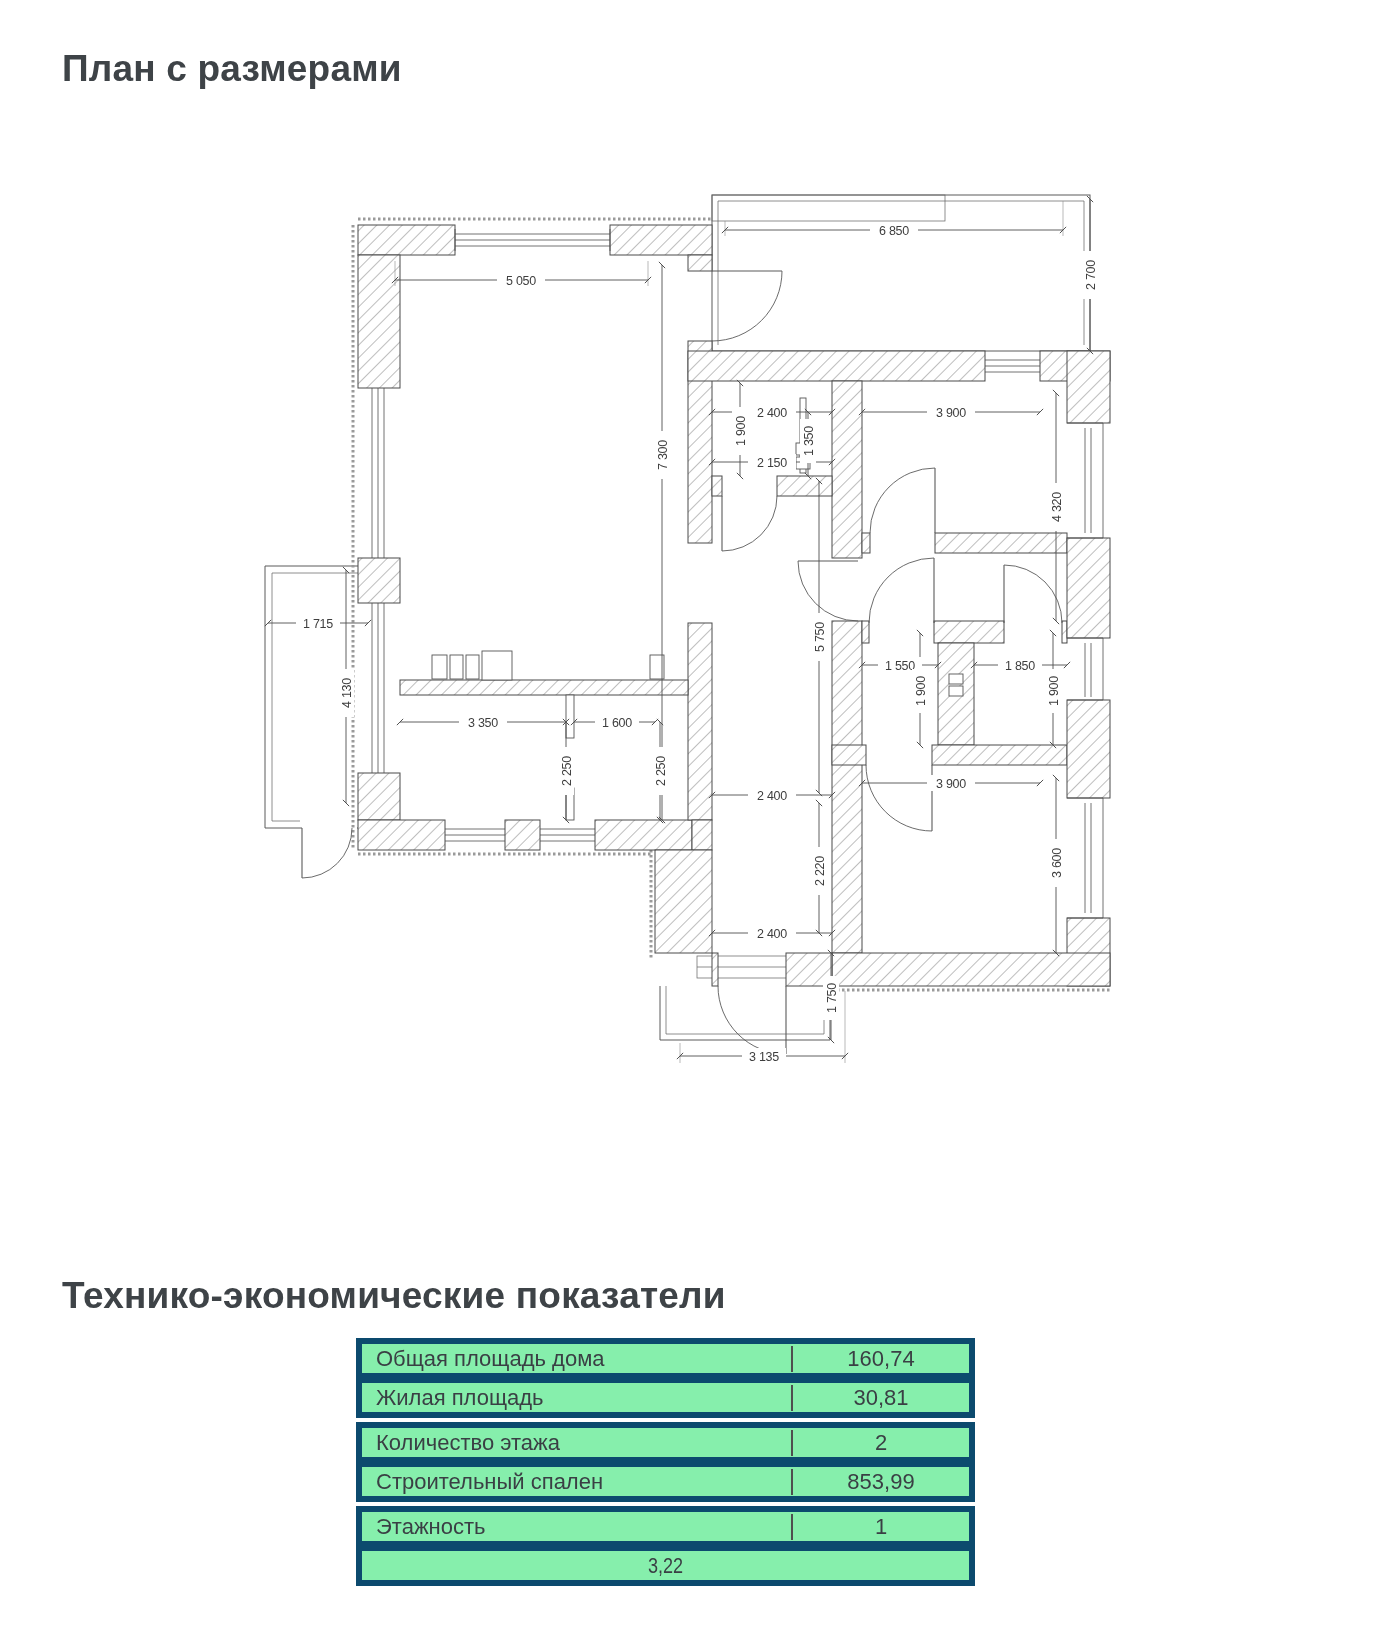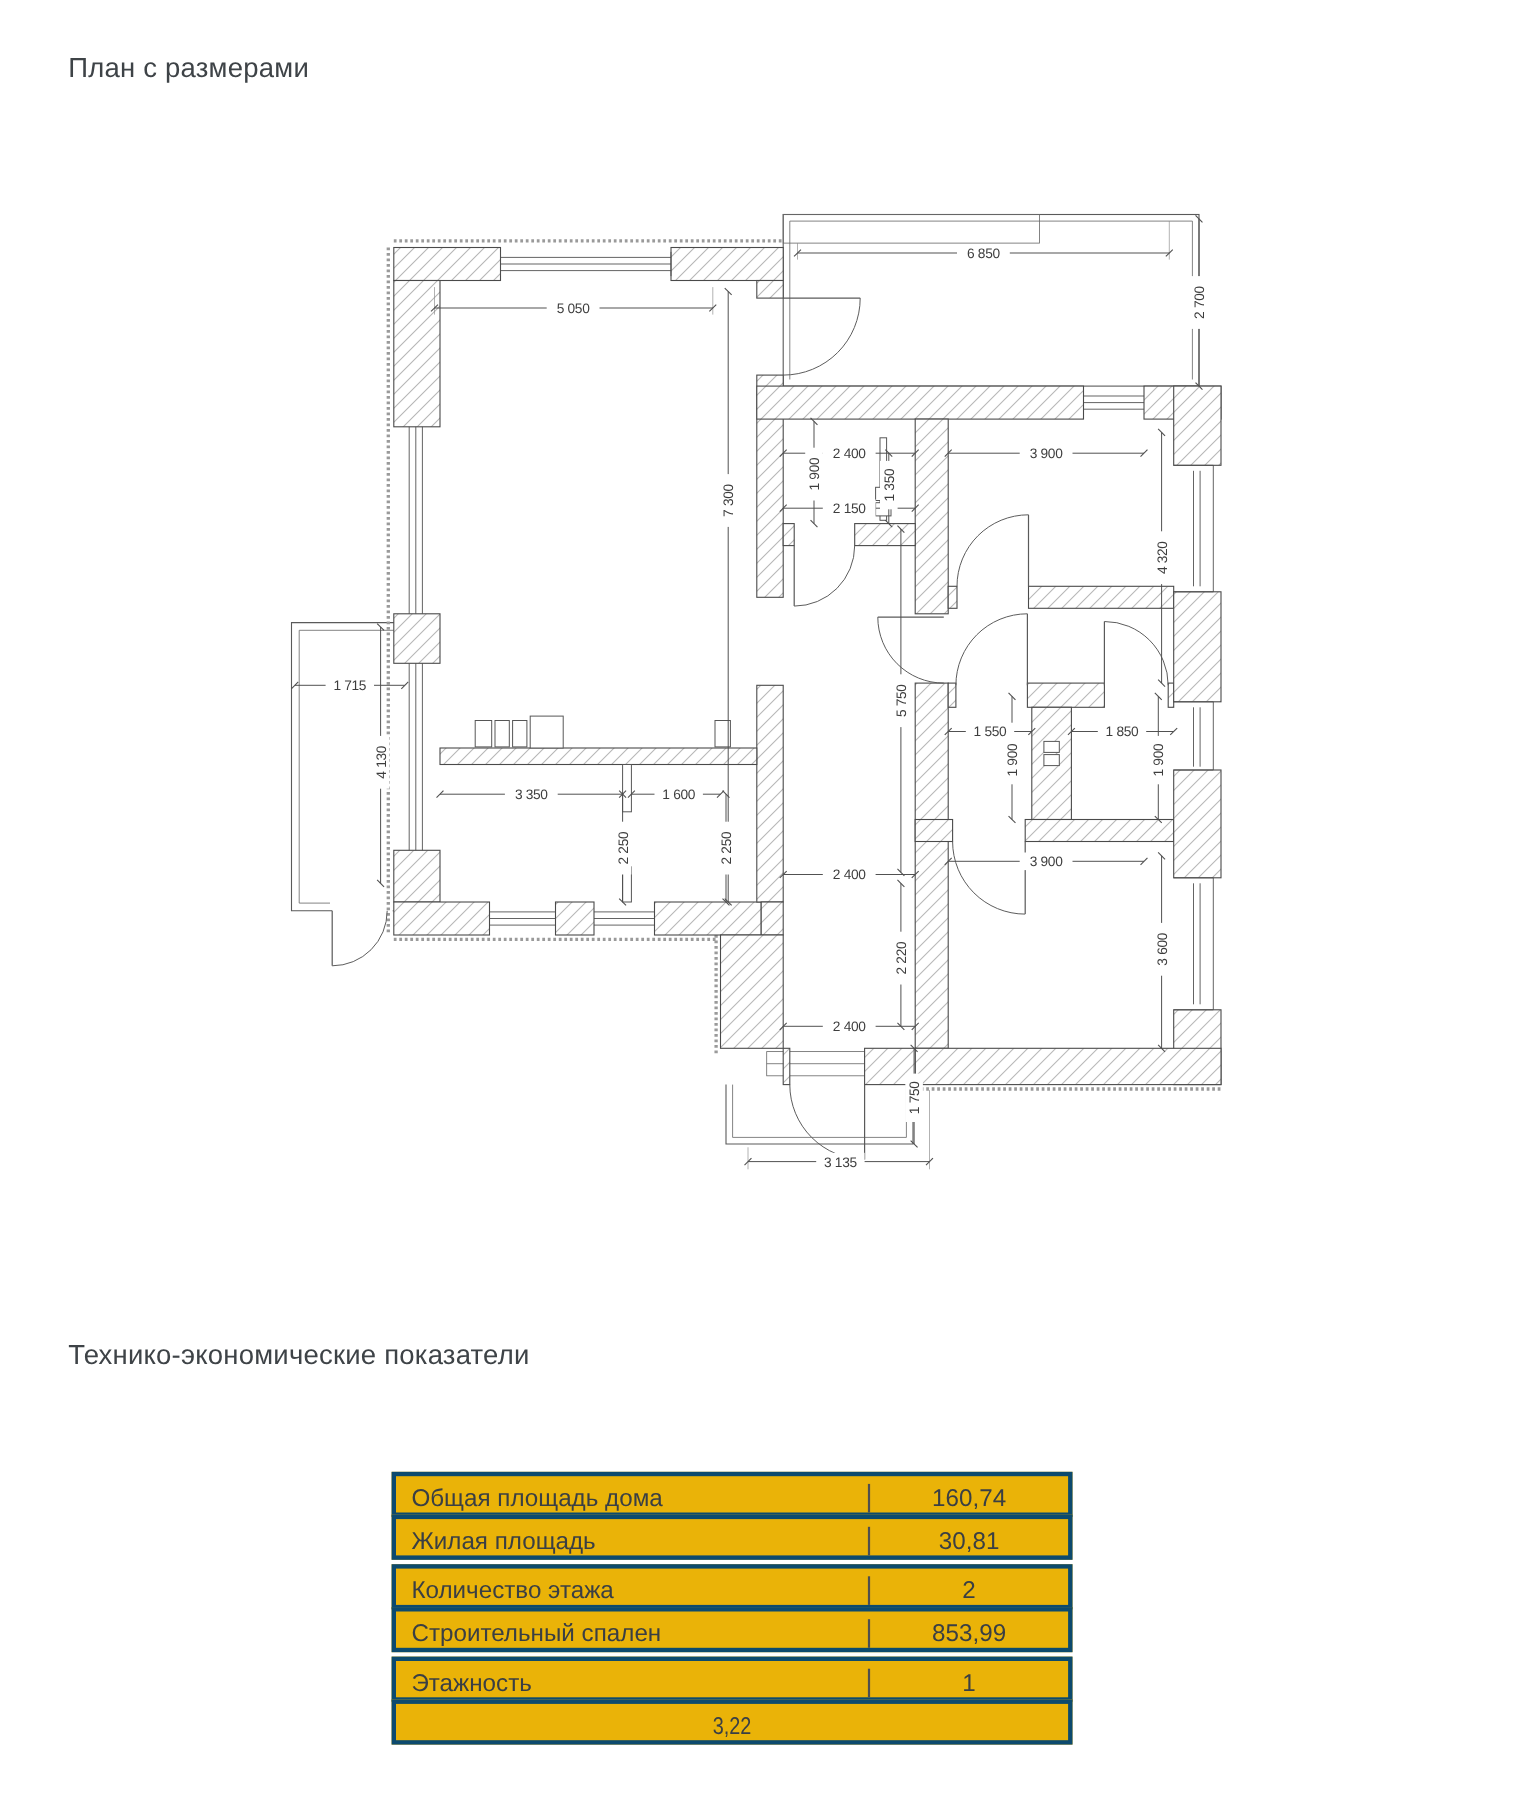--- a/index.html
+++ b/index.html
@@ -1,36 +1,36 @@
 <!DOCTYPE html>
 <html><head>
 <meta charset="utf-8">
 <style>
   html,body{margin:0;padding:0;background:#fff;}
   body{width:1400px;height:1637px;position:relative;font-family:"Liberation Sans",sans-serif;overflow:hidden;}
-  .page-title{position:absolute;left:62px;font-size:25px;font-weight:400;color:#3e4347;letter-spacing:.2px;margin:0;}
+  .page-title{position:absolute;left:62px;font-size:37px;font-weight:700;color:#3e4347;letter-spacing:.2px;margin:0;}
   #title1{top:48px;}
-  #title2{top:1218px;}
+  #title2{top:1275px;}
   .plan-wrap{position:absolute;left:250px;top:183px;width:870px;height:895px;}
   
   .wall{fill:url(#hatch);stroke:#4a4a4a;stroke-width:1;}
   .thin{stroke:#5a5a5a;stroke-width:1;fill:none;}
   .thin2{stroke:#6a6a6a;stroke-width:.75;fill:none;}
   .dim{stroke:#4f4f4f;stroke-width:.9;}
   .ext{stroke:#8a8a8a;stroke-width:.6;}
   .glz{stroke:#4f4f4f;stroke-width:.8;fill:none;}
   .arc{fill:none;stroke:#5a5a5a;stroke-width:.9;}
   .leaf{stroke:#5a5a5a;stroke-width:1.1;}
   .insul{stroke:#9a9a9a;stroke-width:3;stroke-dasharray:2.5 2.5;fill:none;}
   .fix{fill:#fff;stroke:#555;stroke-width:.9;}
   .dt{font-family:"Liberation Sans",sans-serif;font-size:12.5px;fill:#3e3e3e;text-anchor:middle;letter-spacing:-.3px;}
   .dbg{fill:#ffffff;}
   
   .teo-table{position:absolute;left:356px;top:1338px;width:619px;}
-  .trow{display:flex;align-items:flex-end;height:41px;border:4px solid #0c4a6e;box-sizing:border-box;background:#eab308;font-size:22px;color:#3a3f44;}
+  .trow{display:flex;align-items:center;height:41px;border:6px solid #0c4a6e;box-sizing:border-box;background:#86efac;font-size:22px;color:#3a3f44;}
   .trow + .trow{margin-top:-2px;}
   .trow.gap{margin-top:4px;}
   .tlbl{flex:0 0 431px;display:flex;align-items:center;padding-left:14px;border-right:2px solid #4f4f4f;box-sizing:border-box;}
   .tval{flex:1;display:flex;align-items:center;justify-content:center;}
   .tval.cond{transform:scaleX(.82);}
 </style>
 </head>
 <body>
 
 <h1 class="page-title" id="title1">План с размерами</h1>

